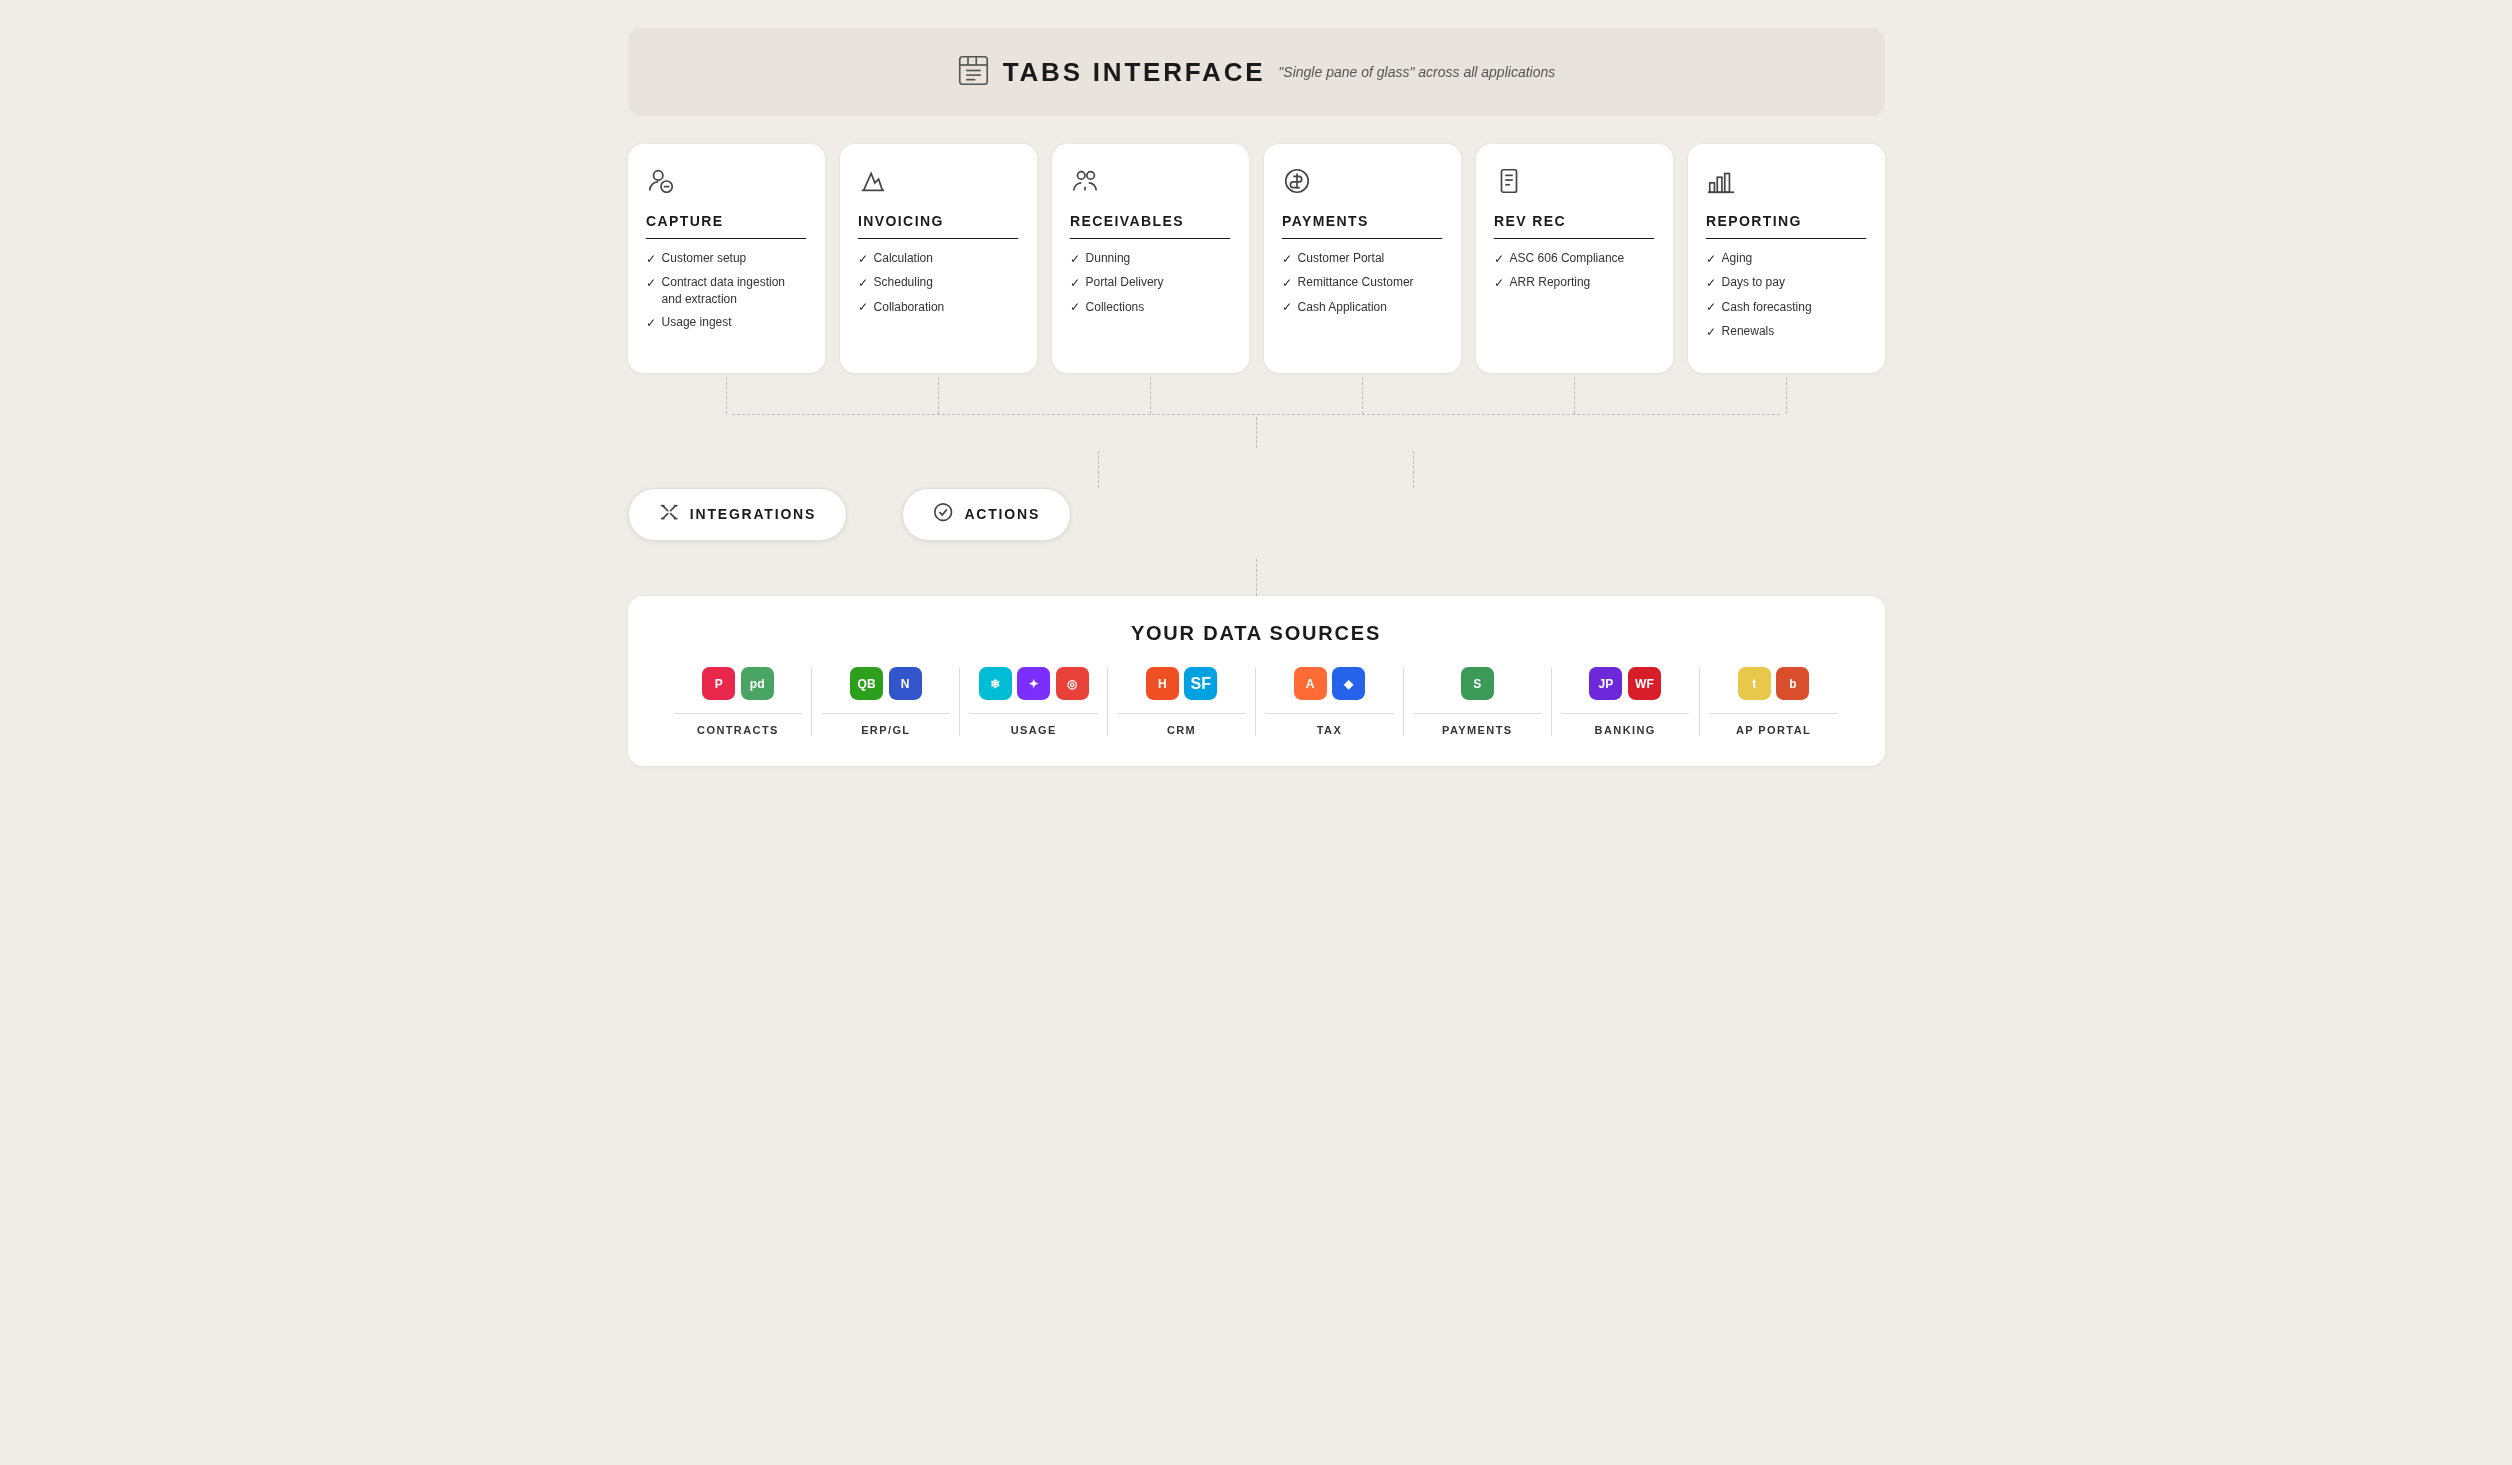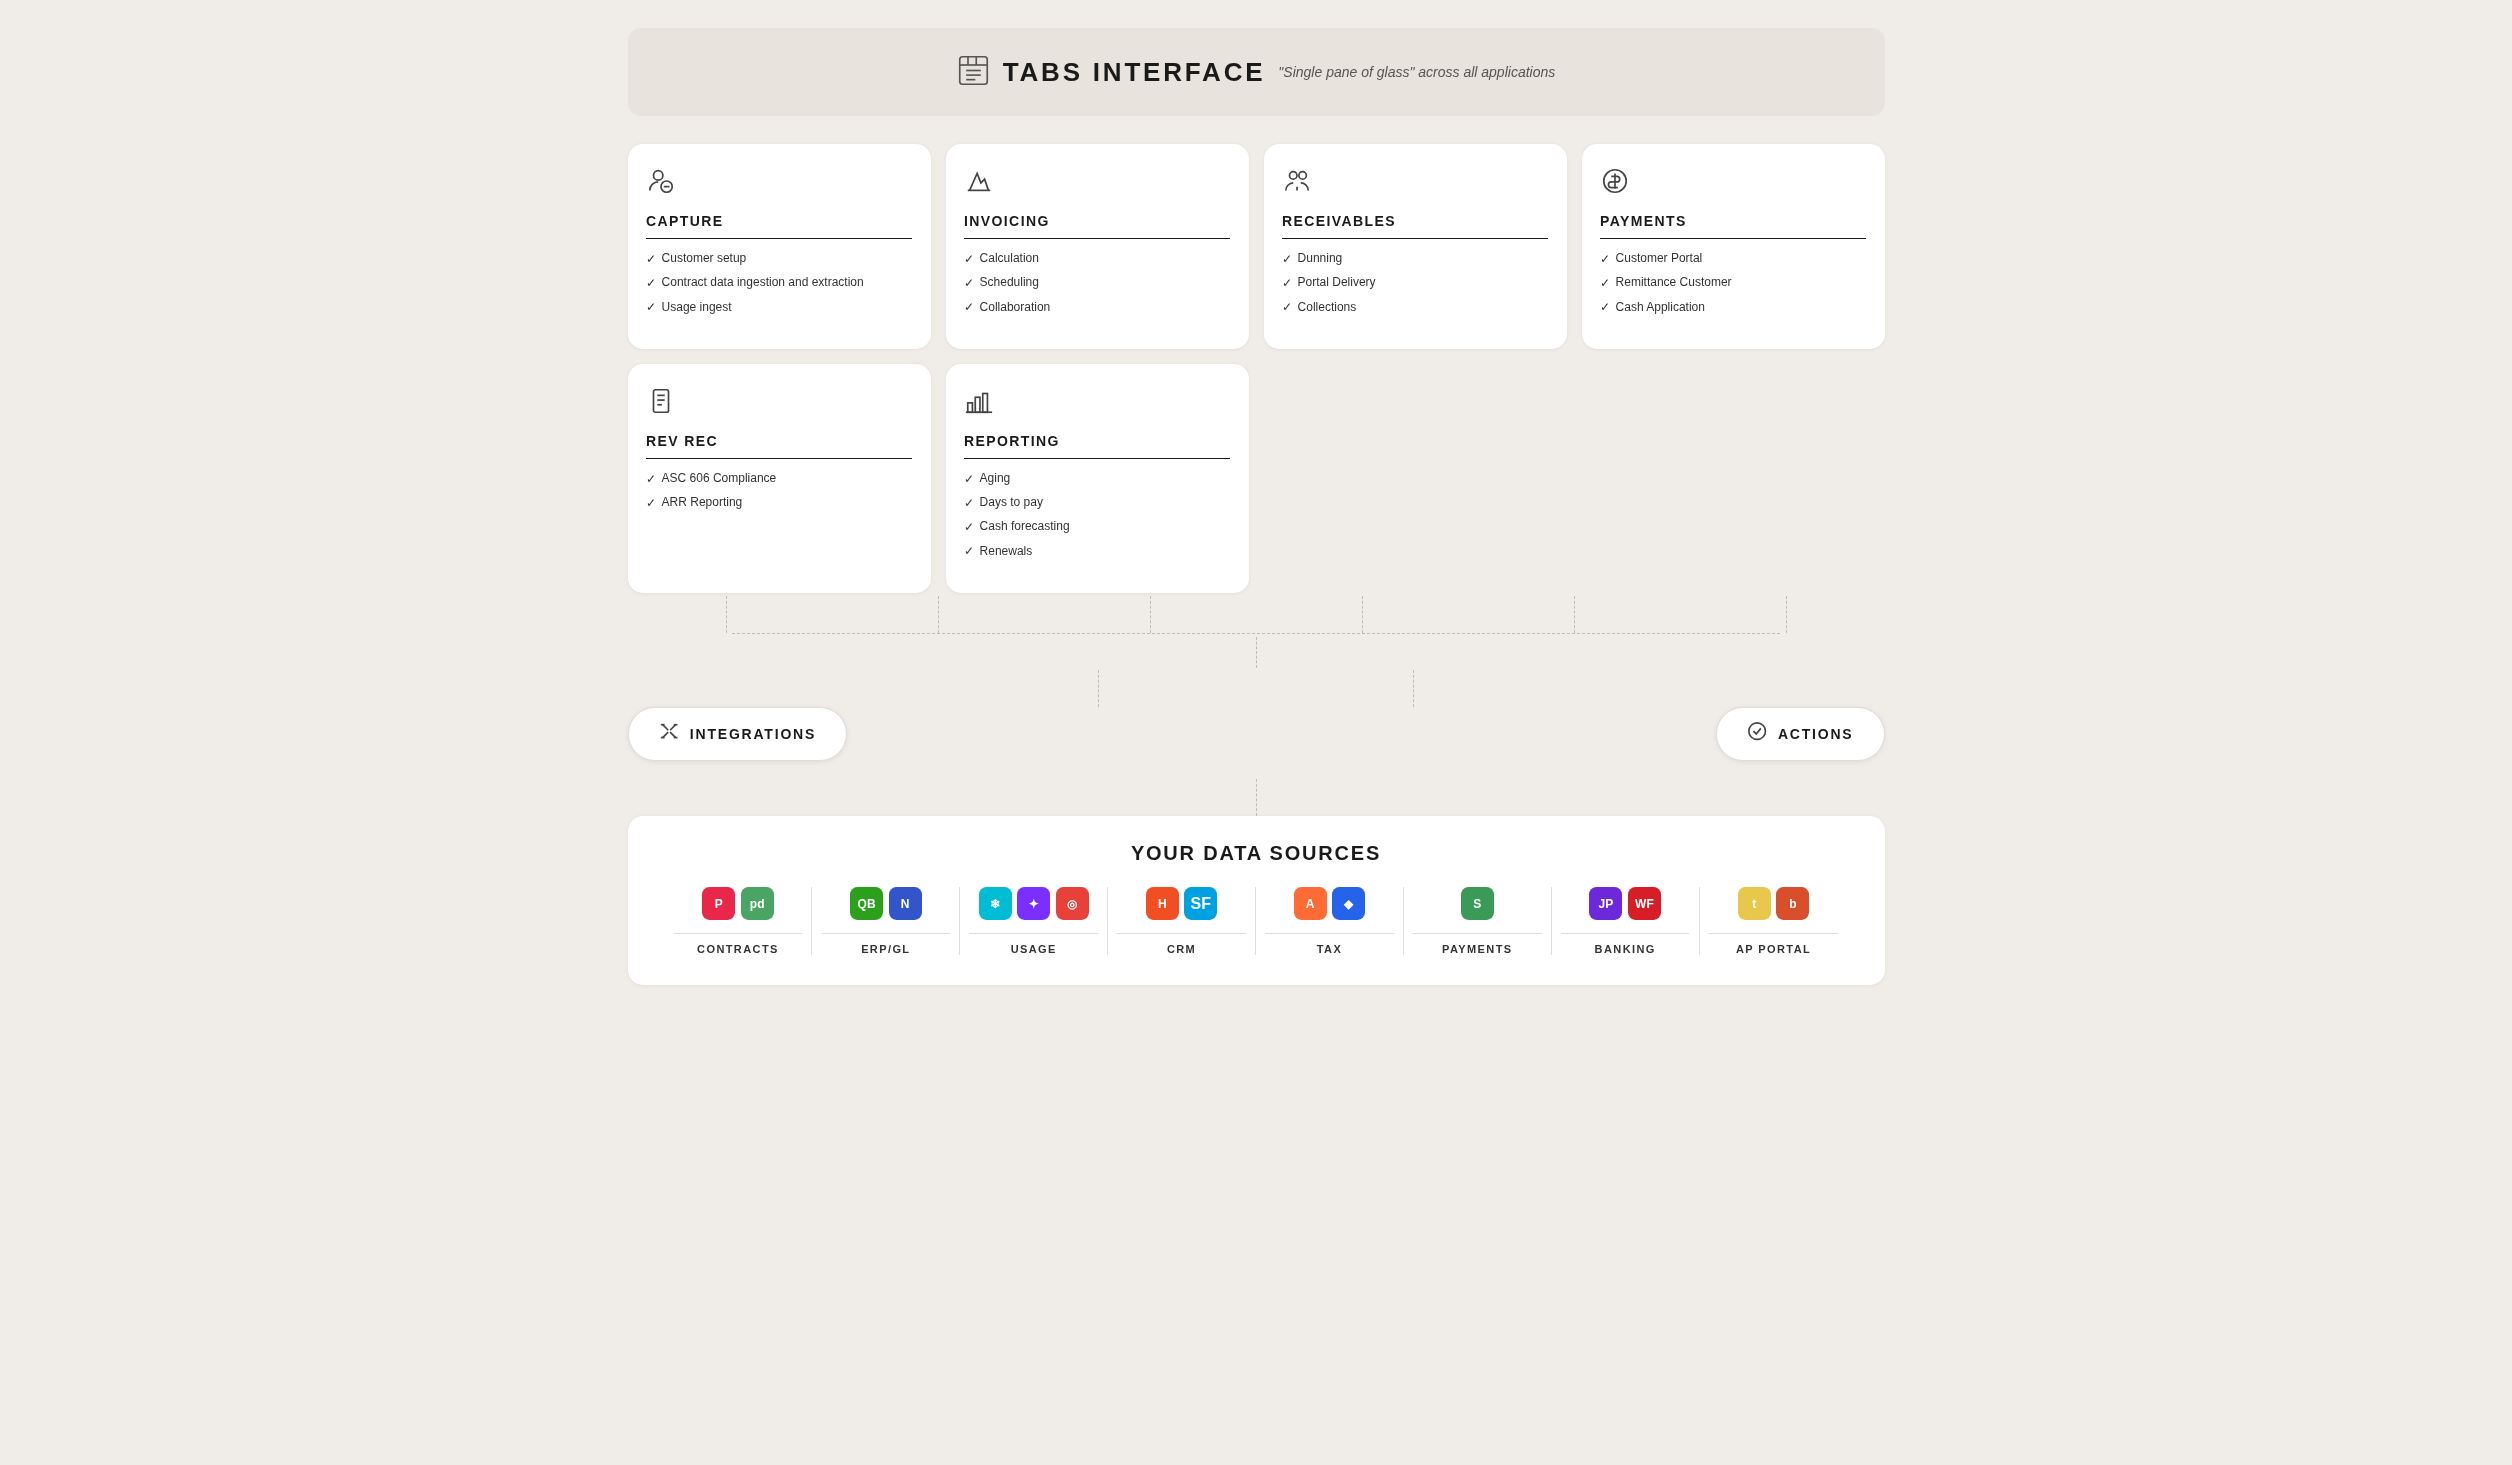--- a/index.html
+++ b/index.html
@@ -40,21 +40,21 @@
     .tabs-header-subtitle {
       font-size: 14px;
       color: #555;
       margin-left: 13px;
       font-style: italic;
     }
 
     
     .modules-row {
       display: grid;
-      grid-template-columns: repeat(4, 1fr);
+      grid-template-columns: repeat(6, 1fr);
       gap: 15px;
       margin-bottom: 0;
     }
 
     .module-card {
       background: #fff;
       border-radius: 15px;
       padding: 22px 18.5px 26px;
       box-shadow: 0 0.9px 3.7px rgba(0,0,0,0.06);
     }
@@ -118,21 +118,21 @@
     }
 
     .commercial-graph-subtitle {
       font-size: 13px;
       color: #555;
     }
 
     
     .action-buttons-row {
       display: flex;
-      justify-content: space-between;
+      justify-content: flex-start;
       gap: 55px;
       margin-bottom: 18.5px;
     }
 
     .action-btn {
       background: #fff;
       border-radius: 46px;
       padding: 13px 30px;
       display: flex;
       align-items: center;

